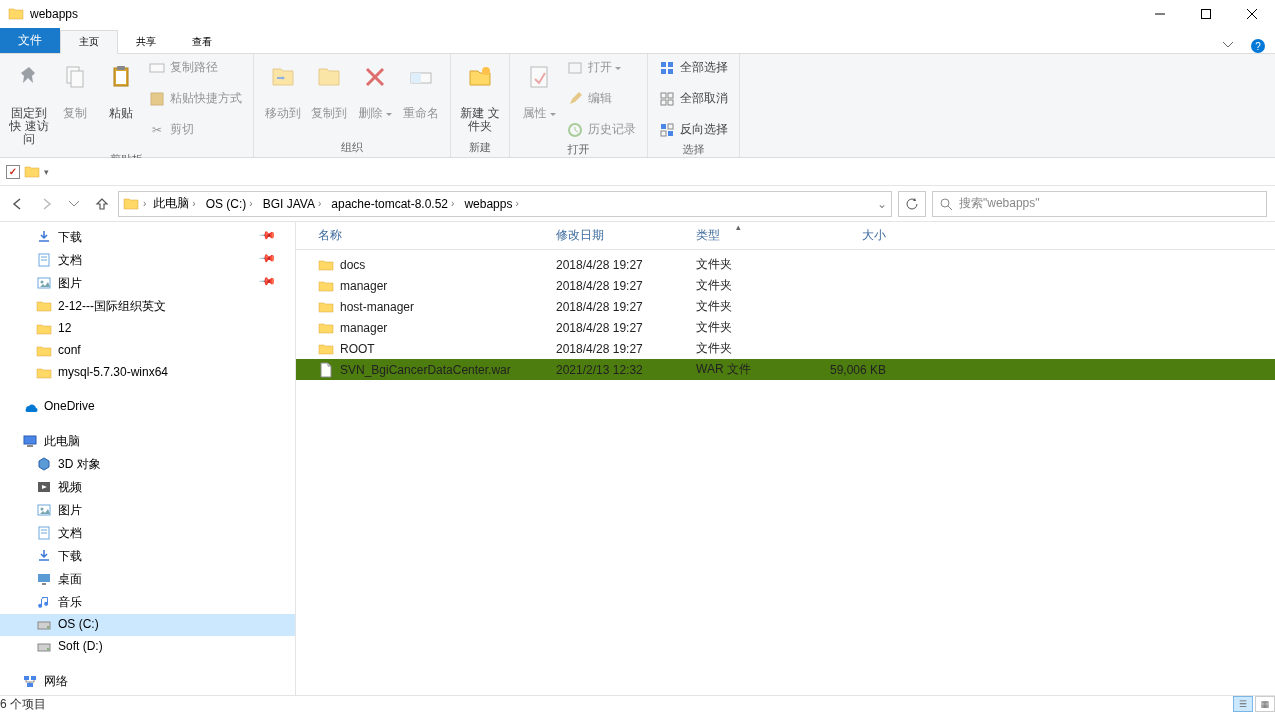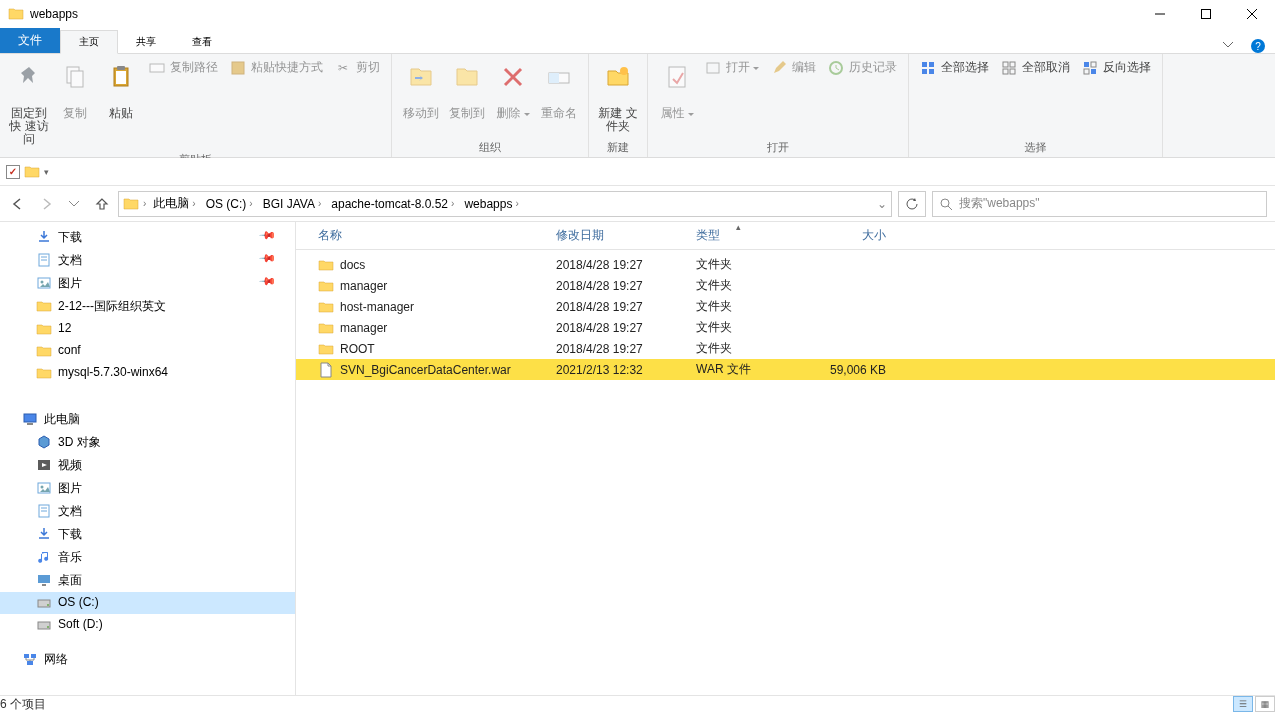--- a/index.html
+++ b/index.html
@@ -17,21 +17,21 @@
 .tabs-row .spacer { flex: 1; }
 .tabs-row .ribbon-collapse { padding: 4px 8px; }
 .tabs-row .help-btn { width: 14px; height: 14px; border-radius: 50%; background: #0078d7; color: #fff; display: flex; align-items: center; justify-content: center; font-size: 10px; margin: 0 10px; }
 .ribbon { height: 104px; background: #f5f6f7; display: flex; border-bottom: 1px solid #dcdcdc; }
 .ribbon-group { display: flex; flex-direction: column; border-right: 1px solid #e1e1e1; padding: 3px 6px 0 6px; }
 .ribbon-group-content { flex: 1; display: flex; align-items: flex-start; }
 .ribbon-group-label { text-align: center; color: #666; font-size: 11px; padding: 2px 0; }
 .ribbon-btn-large { display: flex; flex-direction: column; align-items: center; justify-content: flex-start; width: 46px; padding: 4px 3px; text-align: center; font-size: 11px; color: #444; gap: 3px; }
 .ribbon-btn-large .ico { width: 32px; height: 32px; display: flex; align-items: center; justify-content: center; }
 .ribbon-btn-large .lbl { line-height: 13px; margin-top: 11px; }
-.ribbon-col { display: flex; flex-direction: row; gap: 2px; }
+.ribbon-col { display: flex; flex-direction: column; gap: 10px; }
 .ribbon-btn-small { display: flex; align-items: center; gap: 5px; font-size: 11px; color: #444; padding: 2px 5px; }
 .ribbon-btn-small .ico { width: 16px; height: 16px; display: flex; align-items: center; justify-content: center; }
 .ribbon-btn-small.dim { opacity: 0.55; }
 .ribbon-btn-large.dim { opacity: 0.55; }
 .caret-dn::after { content: ""; display: inline-block; border: 3px solid transparent; border-top-color: #555; margin-left: 3px; position: relative; top: 2px;}
 .quickbar { height: 28px; display: flex; align-items: center; padding-left: 6px; border-bottom: 1px solid #e4e4e4; background: #fff; gap:4px;}
 .quickbar .chk { width:14px; height:14px; border:1px solid #888; display:flex; align-items:center; justify-content:center; color:#c42b1c; font-size:10px; font-weight:bold;}
 .navbar { height: 36px; display: flex; align-items: center; padding: 4px 8px; gap: 6px; background: #fff; border-bottom: 1px solid #e4e4e4; }
 .nav-btns { display: flex; gap: 8px; align-items: center; color: #888; }
 .nav-btn { width: 20px; height: 20px; display: flex; align-items: center; justify-content: center; }
@@ -51,21 +51,21 @@
 .tree-gap { height: 12px; }
 .fileview { flex: 1; display: flex; flex-direction: column; }
 .cols-header { height: 28px; display: flex; align-items: center; border-bottom: 1px solid #e4e4e4; color: #3d6b9d; font-size: 12px; }
 .col-name { width: 260px; padding-left: 22px; }
 .col-mod { width: 140px; }
 .col-type { width: 120px; }
 .col-size { width: 80px; text-align: right; padding-right: 10px;}
 .sort-ind { position: absolute; left: 440px; top: 0; font-size: 9px; color: #666;}
 .file-rows { flex: 1; overflow-y: auto; padding-top: 4px; }
 .file-row { display: flex; align-items: center; height: 21px; font-size: 12px; color: #222; }
-.file-row.selected { background: #fde047; }
+.file-row.selected { background: #4d7c0f; }
 .file-row .fico { width: 16px; height: 16px; margin-left: 22px; margin-right: 6px; display:flex; align-items:center; justify-content:center;}
 .file-row .fname { width: 216px; }
 .file-row .fmod { width: 140px; color: #222; }
 .file-row .ftype { width: 120px; color: #222; }
 .file-row .fsize { width: 80px; text-align: right; padding-right: 10px;}
 .statusbar { height: 32px; border-top: 1px solid #e4e4e4; display: flex; padding: 0 0; font-size: 12px; color: #333; }
 .statusbar .spacer { flex:1; }
 .view-toggle { display:flex; gap:2px;}
 .view-toggle .vbtn { width:20px; height:16px; border:1px solid #ccc; display:flex; align-items:center; justify-content:center; font-size:9px; color:#666;}
 .view-toggle .vbtn.active { background:#cce8ff; border-color:#7ab7e8;}
@@ -454,20 +454,28 @@
       </div>
       <div class="tree-item lvl2">
         <span class="ico">
           <svg width="16" height="16">
             <path d="M1 4h5l1 1h8v8H1z" fill="#ffd866" stroke="#d9a634" stroke-width="0.5"></path>
           </svg>
         </span>
         <span>mysql-5.7.30-winx64</span>
       </div>
       <div class="tree-gap"></div>
+      <div class="tree-item">
+        <span class="ico">
+          <svg width="16" height="16">
+            <path d="M4 10a3 3 0 0 1 3-3 4 4 0 0 1 7 2 2 2 0 0 1-1 4H5a2 2 0 0 1-1-3z" fill="#0078d4"></path>
+          </svg>
+        </span>
+        <span>OneDrive</span>
+      </div>
       <div class="tree-gap"></div>
       <div class="tree-item">
         <span class="ico">
           <svg width="16" height="16">
             <rect x="2" y="3" width="12" height="8" fill="#4a86e8" stroke="#2a5db0"></rect>
             <rect x="5" y="12" width="6" height="2" fill="#888"></rect>
           </svg>
         </span>
         <span>此电脑</span>
       </div>
@@ -512,33 +520,33 @@
         <span class="ico">
           <svg width="16" height="16">
             <path d="M8 2v7M5 6l3 3 3-3M3 12h10" stroke="#3c78d8" stroke-width="1.5" fill="none"></path>
           </svg>
         </span>
         <span>下载</span>
       </div>
       <div class="tree-item lvl2">
         <span class="ico">
           <svg width="16" height="16">
-            <path d="M6 3v8a2 2 0 1 1-1-1V5l7-2v6a2 2 0 1 1-1-1V3z" fill="#4a86e8"></path>
-          </svg>
-        </span>
-        <span>音乐</span>
-      </div>
-      <div class="tree-item lvl2">
-        <span class="ico">
-          <svg width="16" height="16">
             <rect x="2" y="3" width="12" height="8" fill="#5b9bd5"></rect>
             <rect x="6" y="12" width="4" height="2" fill="#888"></rect>
           </svg>
         </span>
         <span>桌面</span>
+      </div>
+      <div class="tree-item lvl2">
+        <span class="ico">
+          <svg width="16" height="16">
+            <path d="M6 3v8a2 2 0 1 1-1-1V5l7-2v6a2 2 0 1 1-1-1V3z" fill="#4a86e8"></path>
+          </svg>
+        </span>
+        <span>音乐</span>
       </div>
       <div class="tree-item lvl2 selected">
         <span class="ico">
           <svg width="16" height="16">
             <rect x="2" y="5" width="12" height="7" fill="#d0d0d0" stroke="#888"></rect>
             <circle cx="12" cy="10" r="1" fill="#6aa84f"></circle>
           </svg>
         </span>
         <span>OS (C:)</span>
       </div>

